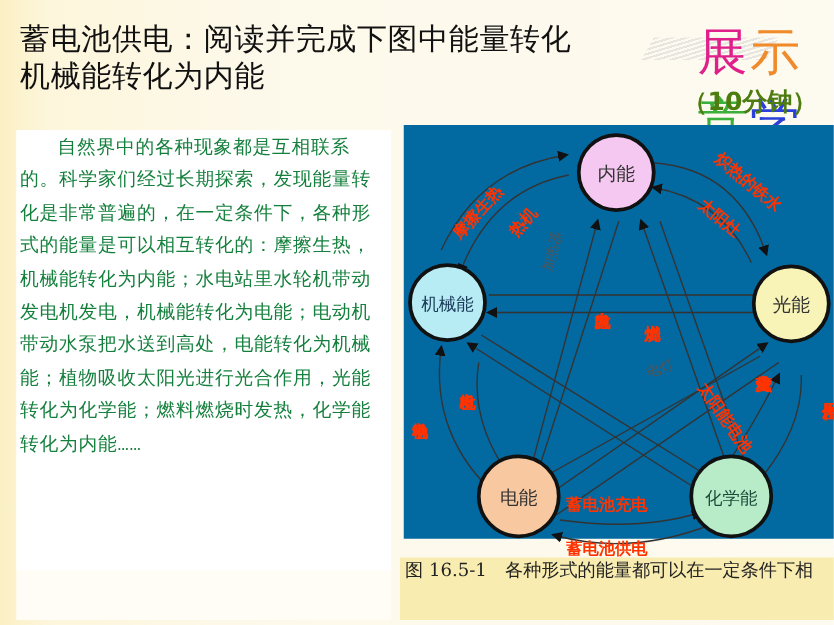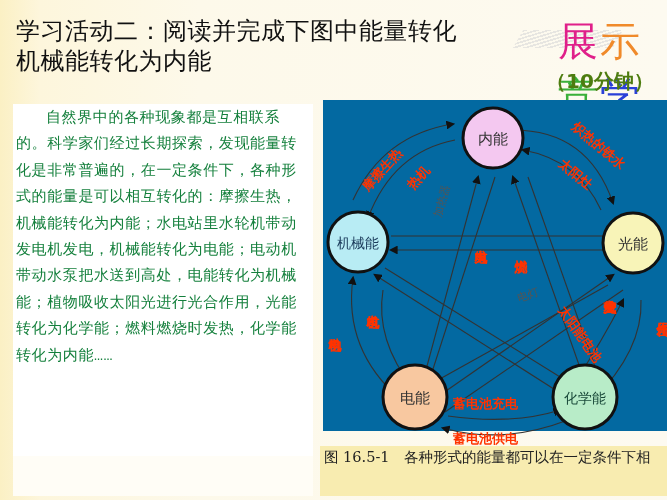--- a/index.html
+++ b/index.html
@@ -40,21 +40,21 @@
     position: absolute; left: 320px; top: 446px; width: 367px; height: 50px;
     background: #f8ecb0;
     font-family: "DejaVu Serif", serif; font-size: 14.5px; line-height: 22px; color: #222; padding-left: 4px; box-sizing: border-box;
   }
   svg text { font-family: "DejaVu Sans", sans-serif; }
 </style>
 </head>
 <body>
 
 <div class="title">
-  <div>学习活动二：阅读并完成下图中能量转化</div>
+  <div>蓄电池供电：阅读并完成下图中能量转化</div>
   <div>机械能转化为内能</div>
 </div>
 
 <div class="badge-shadow"></div>
 <div class="badge">
   <span style="color:#e0208a">展</span><span style="color:#f08a2a">示</span><span style="color:#3ab03a">竞</span><span style="color:#2a40d8">学</span>
 </div>
 <div class="time">（10分钟）</div>
 
 <div class="text-panel">

